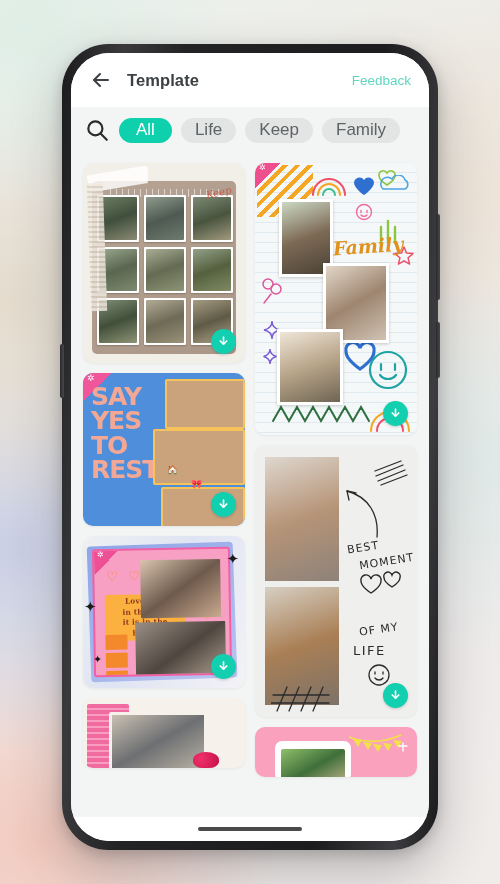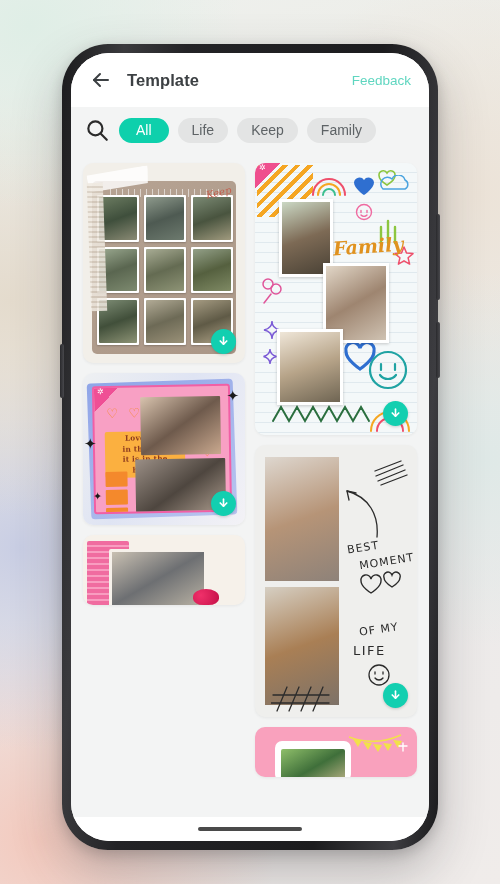--- a/index.html
+++ b/index.html
@@ -50,21 +50,21 @@
 
   
   .chipbar {
     height: 46px; flex: none; background: #f3f4f4;
     display: flex; align-items: center; gap: 9px;
     padding: 0 0 0 13px; overflow: hidden;
   }
   .search-icon { width: 26px; height: 26px; flex: none; cursor: pointer; }
   .chip {
     flex: none; height: 25px; padding: 0 14px; border-radius: 13px;
-    background: #e3e4e4; color: #5e6366; font-size: 14px;
+    background: #e3e4e4; color: #5e6366; font-size: 17px;
     display: flex; align-items: center; justify-content: center;
     cursor: pointer; white-space: nowrap;
   }
   .chip.active { background: #0ed0ac; color: #fff; padding: 0 17px; }
 
   
   .feed {
     flex: 1 1 auto; background: #f3f4f4; position: relative; overflow: hidden;
     padding: 10px 12px 0 12px;
     display: flex; gap: 10px; align-items: flex-start;
@@ -281,20 +281,42 @@
           <div class="strip"></div>
           <div class="scribble">Keep</div>
           <div class="dl">
             <svg viewBox="0 0 24 24" fill="none" stroke="#fff" stroke-width="3" stroke-linecap="round" stroke-linejoin="round">
               <path d="M12 4v13"></path>
                 <path d="M6 11l6 6 6-6"></path>
             </svg>
           </div>
         </div>
 
+        <div class="card c-say">
+          <div class="say-corner"></div>
+          <div class="say-text">
+            <span>SAY</span>
+            <span>YES</span>
+            <span>TO</span>
+            <span>REST</span>
+          </div>
+          <div class="say-photos">
+            <div class="sp1"></div>
+            <div class="sp2"></div>
+            <div class="sp3"></div>
+          </div>
+          <div class="tiny-emo" style="left:84px;top:92px;color:#fff;">🏠</div>
+          <div class="tiny-emo" style="left:108px;top:106px;color:#f47ba8;">🎀</div>
+          <div class="dl">
+            <svg viewBox="0 0 24 24" fill="none" stroke="#fff" stroke-width="3" stroke-linecap="round" stroke-linejoin="round">
+              <path d="M12 4v13"></path>
+                <path d="M6 11l6 6 6-6"></path>
+            </svg>
+          </div>
+        </div>
 
         <div class="card c-love">
           <div class="love-tilt"></div>
           <div class="love-card">
             <div class="love-corner"></div>
             <div class="hrt" style="left:12px;top:18px;">♡</div>
             <div class="hrt" style="left:34px;top:18px;">♡</div>
             <div class="hrt" style="right:16px;top:58px;">♡</div>
             <div class="hrt" style="left:66px;bottom:10px;">♡</div>
             <div class="love-quote">

